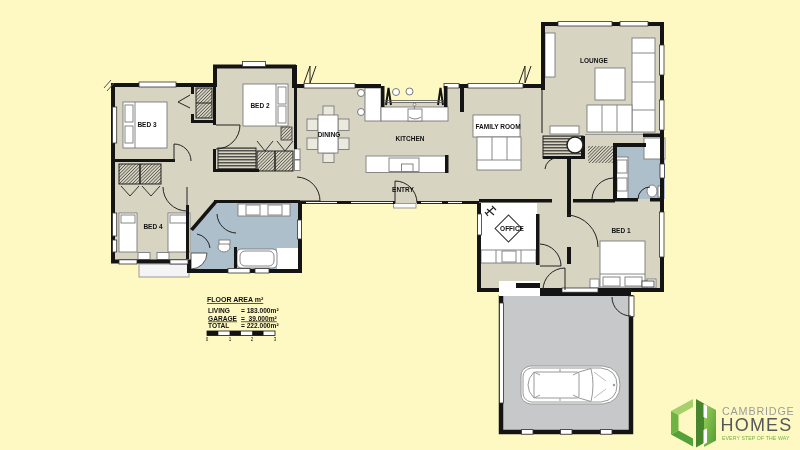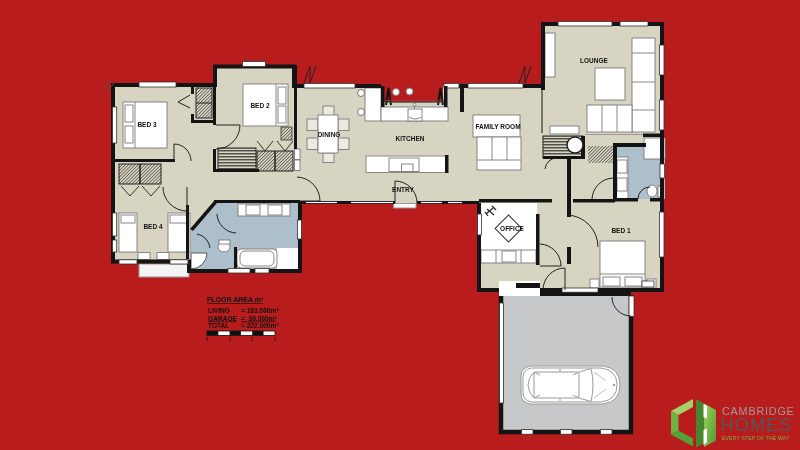--- a/index.html
+++ b/index.html
@@ -1,16 +1,16 @@
 <!DOCTYPE html>
 <html><head>
 <meta charset="utf-8">
 <style>
 html,body{margin:0;padding:0;background:#fff;}
-#page{position:relative;width:800px;height:450px;overflow:hidden;background:#b91c1c;
+#page{position:relative;width:800px;height:450px;overflow:hidden;background:#fef9c3;
 font-family:"Liberation Sans", sans-serif;}
 svg{position:absolute;top:0;left:0;}
 .lbl{font-family:"Liberation Sans",sans-serif;font-weight:bold;fill:#111;}
 </style>
 </head>
 <body>
 <div id="page">
 <svg width="800" height="450" viewBox="0 0 800 450">
 <defs>
 <pattern id="hatch" width="2.3" height="2.3" patternUnits="userSpaceOnUse" patternTransform="rotate(45)">

